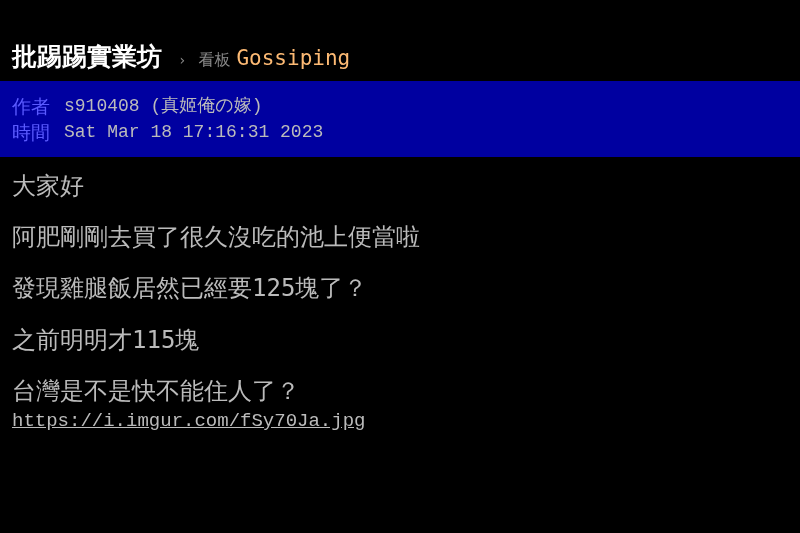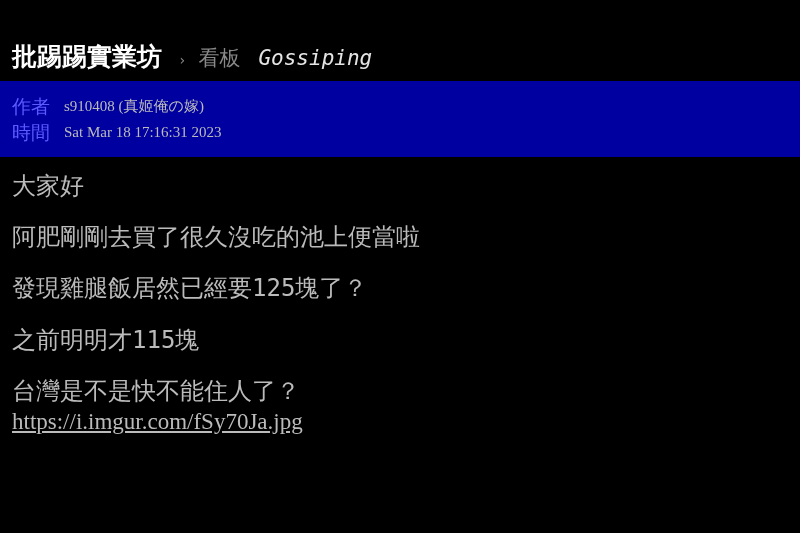--- a/index.html
+++ b/index.html
@@ -29,60 +29,59 @@
       font-weight: bold;
       font-size: 25px;
     }
     .arrow {
       color: #888888;
       margin: 0 12px 0 16px;
       font-size: 14px;
     }
     .board-label {
       color: #888888;
-      font-size: 21px;
+      font-size: 16px;
     }
     .board-name {
-      color: #e5e5e5;
+      color: #fdba74;
       font-size: 21px;
-      margin-left: 18px;
-      font-style: italic;
+      margin-left: 6px;
     }
     .meta {
       background: #0000a0;
       padding: 12px 12px;
     }
     .meta-row {
       display: flex;
       line-height: 26px;
     }
     .meta-label {
       color: #5a5aff;
       width: 52px;
       flex-shrink: 0;
     }
     .meta-value {
       color: #bbbbbb;
-      font-family: Liberation Serif, serif;
-      font-size: 15px;
+      font-family: Liberation Mono, monospace;
+      font-size: 18px;
     }
     .content {
       padding: 14px 12px;
       color: #bbbbbb;
       line-height: 1.3;
     }
     .content p {
       margin-bottom: 20px;
       font-size: 24px;
     }
     .content .link {
       color: #bbbbbb;
       text-decoration: underline;
-      font-family: Liberation Serif, serif;
-      font-size: 23px;
+      font-family: Liberation Mono, monospace;
+      font-size: 19px;
     }
     .no-margin {
       margin-bottom: 0 !important;
     }
   </style>
 </head>
 <body>
 
 <div class="header-bar">
   <span class="site-name">批踢踢實業坊</span>

